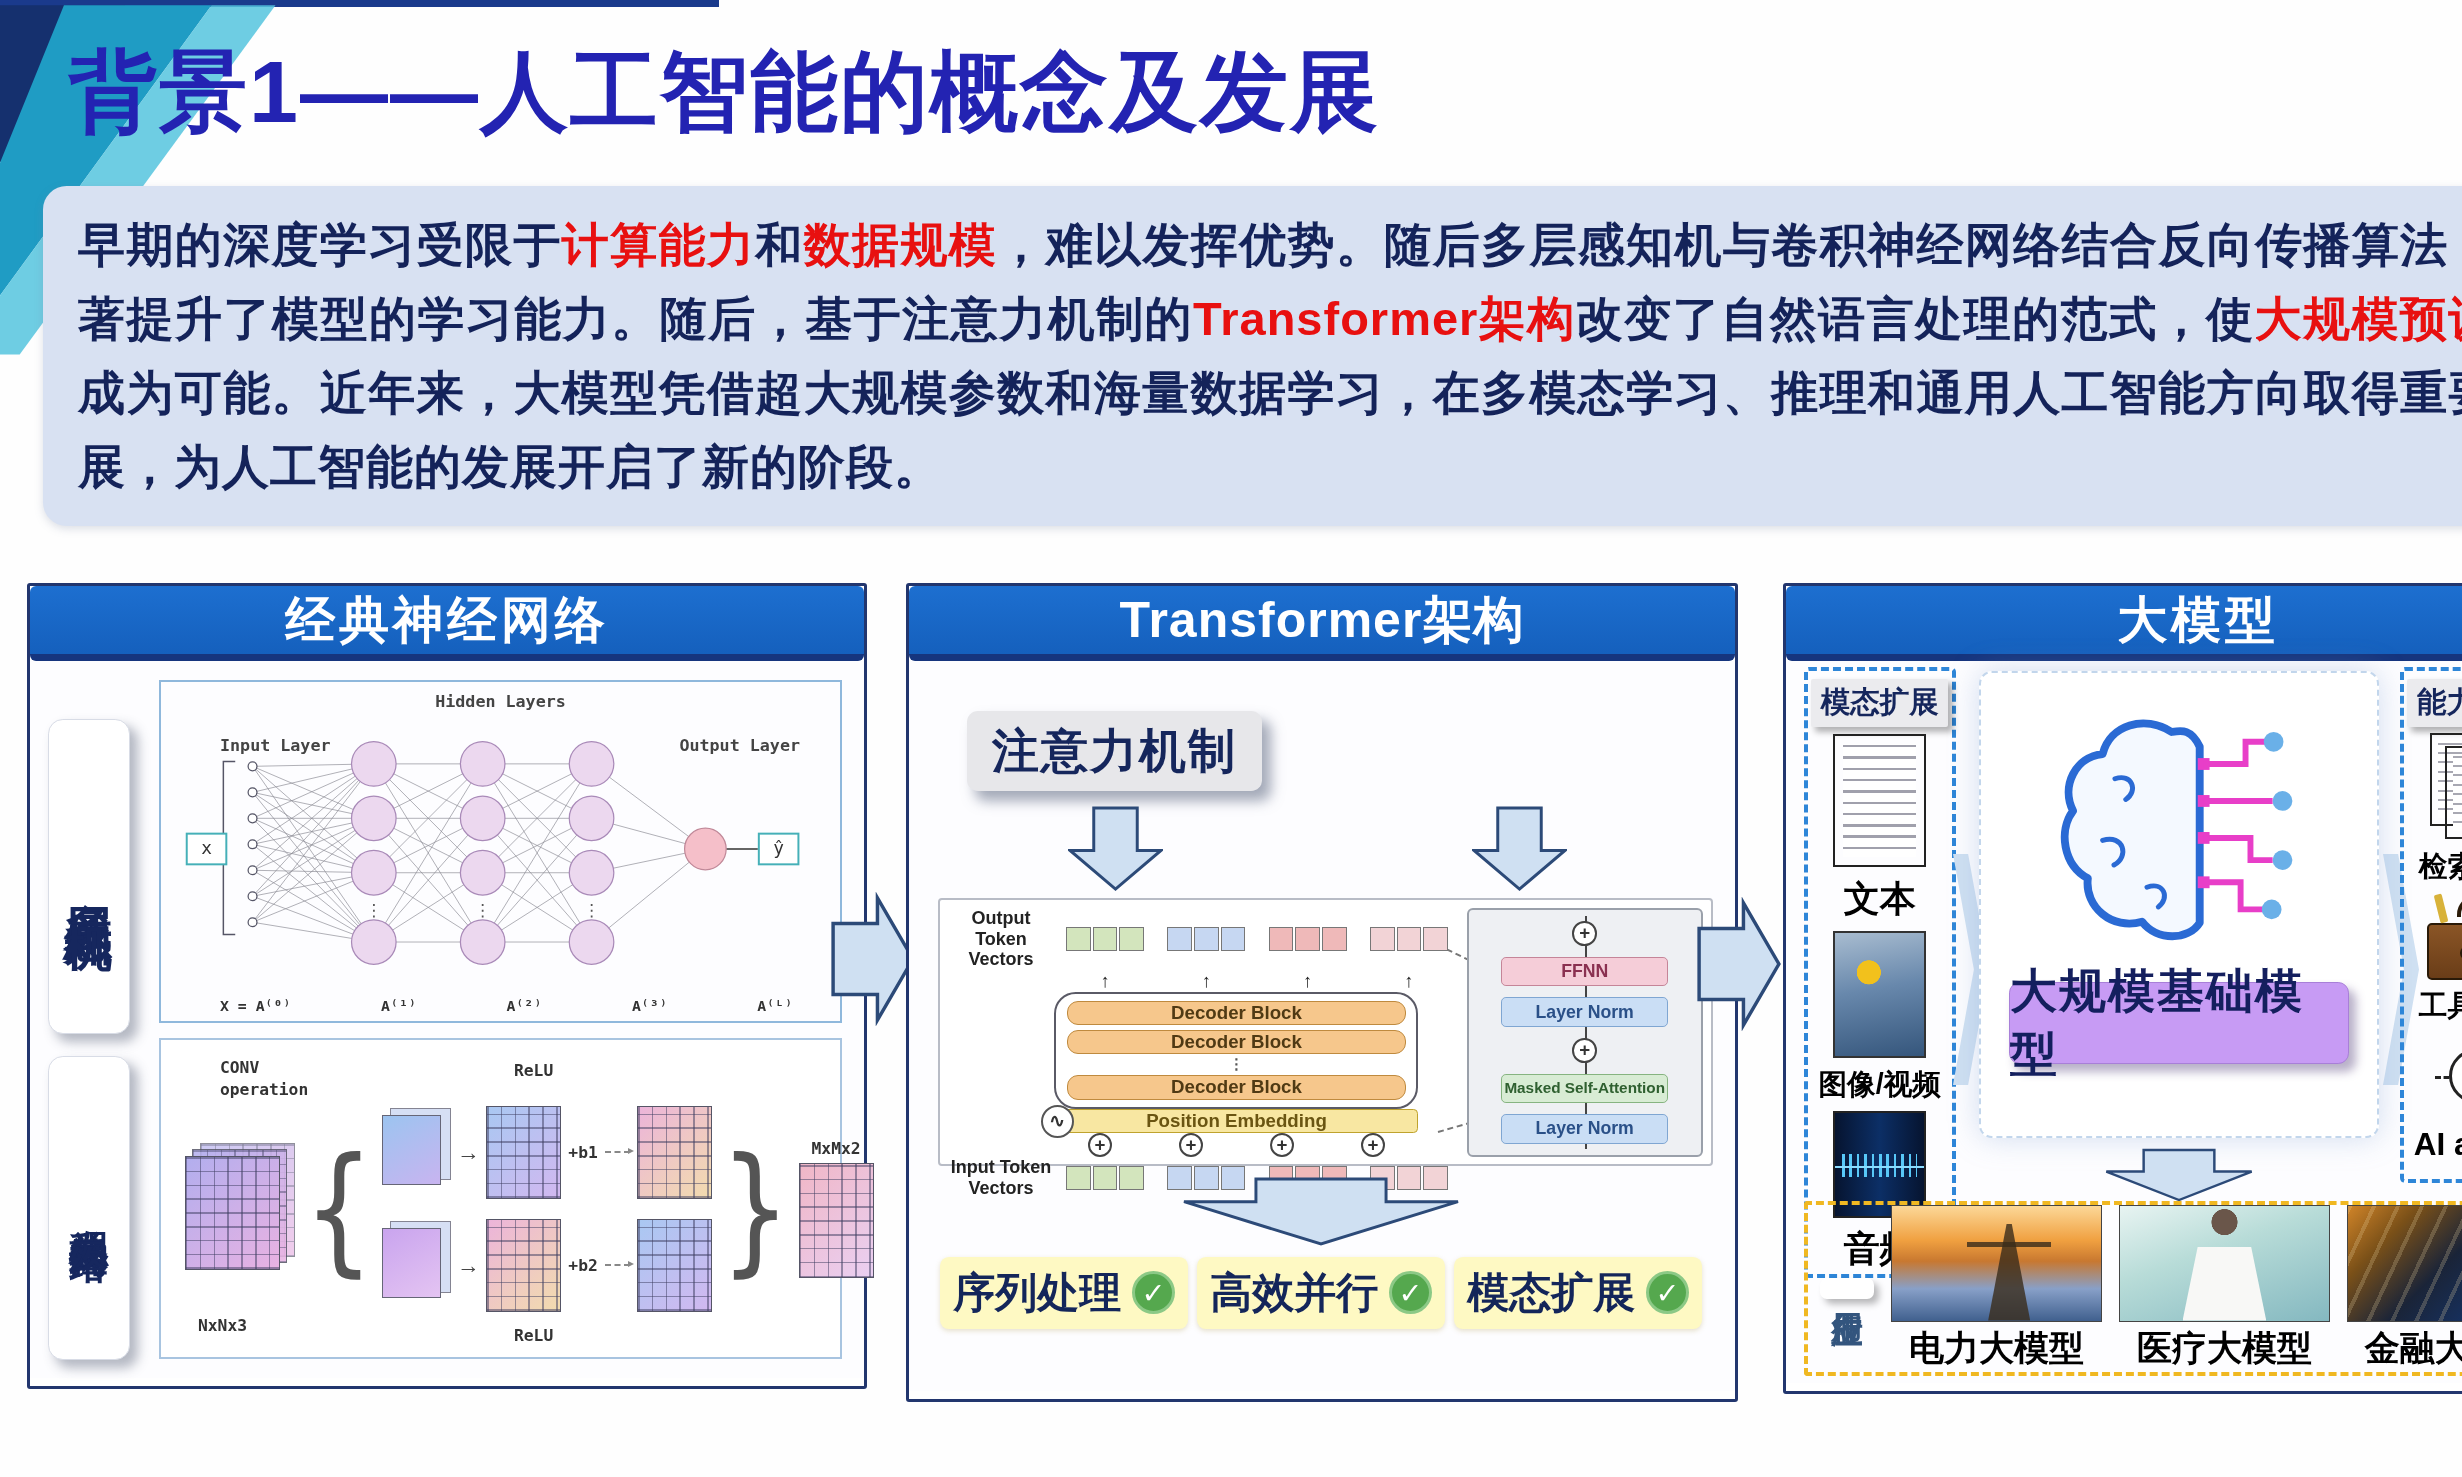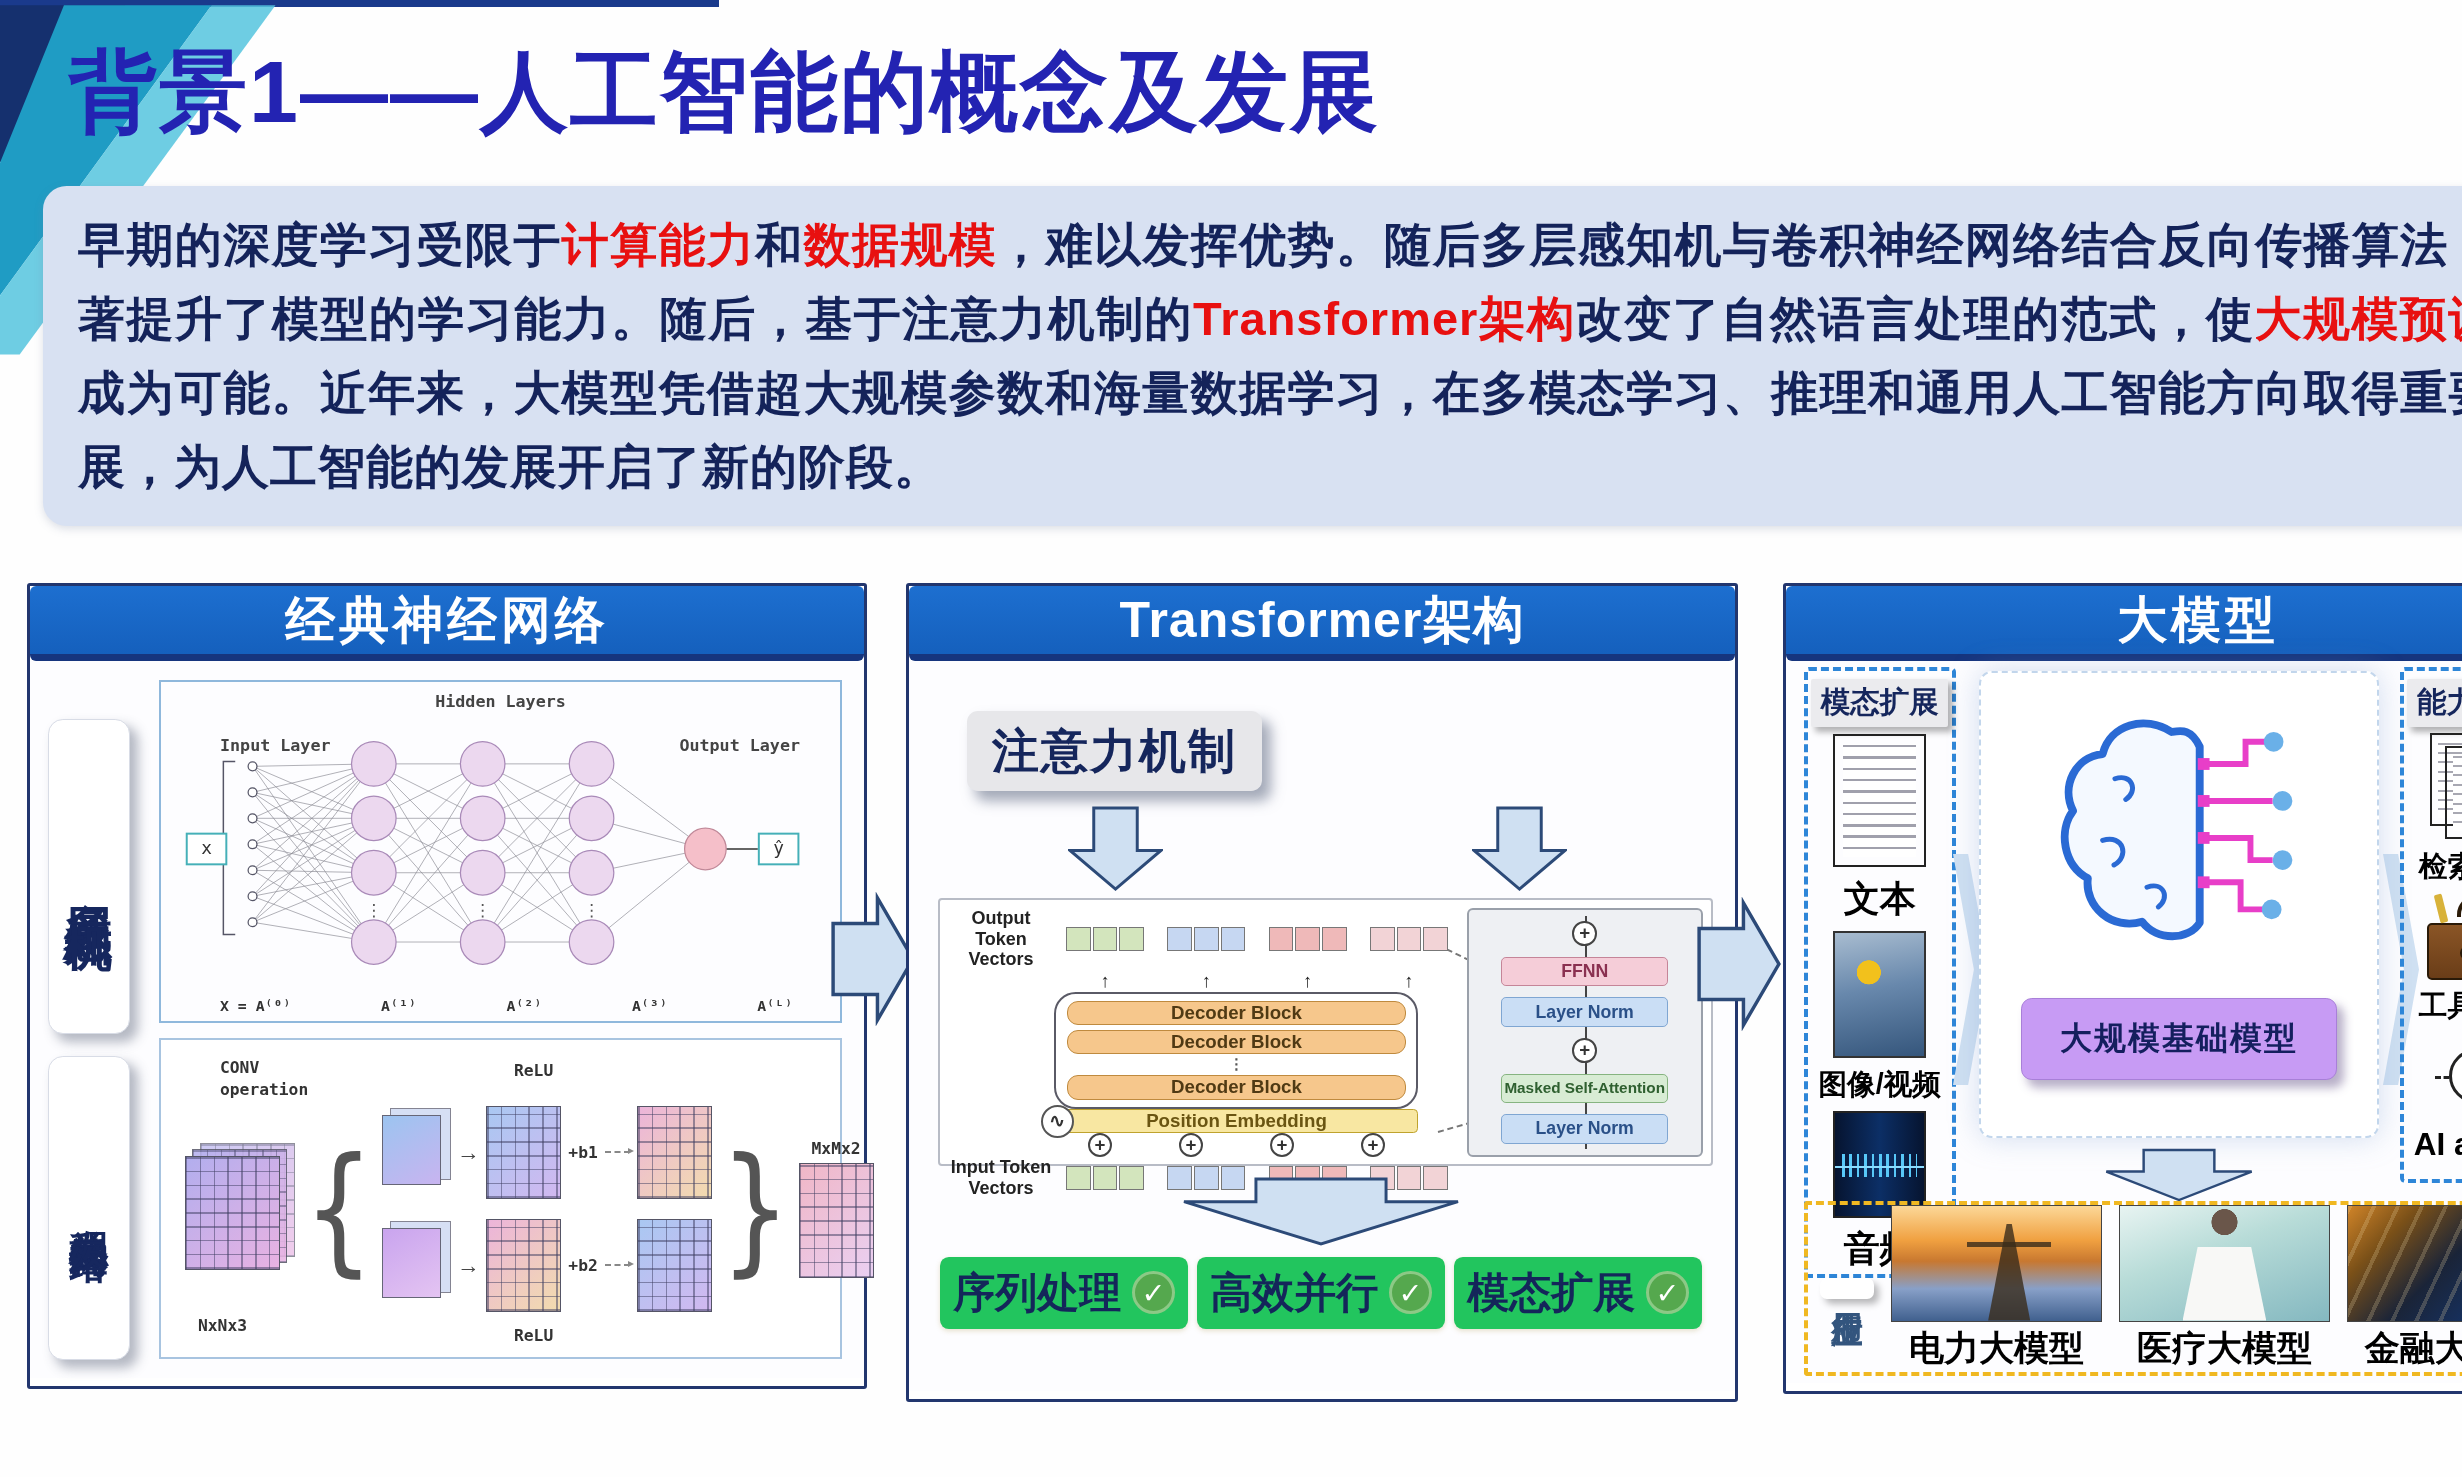--- a/index.html
+++ b/index.html
@@ -92,21 +92,21 @@
   .conn { position:absolute; border-top:2px dashed #777; transform-origin:left center; }
   #conn1 { left:498px; top:44px; width:123px; transform:rotate(26deg); }
   #conn2 { left:498px; top:231px; width:123px; transform:rotate(-16deg); }
   .tf-right { position:absolute; right:7.9px; top:7.9px; width:236px; height:249px; background:#eef0f3; border:2px solid #9aa0aa; border-radius:5.9px; display:flex; flex-direction:column; align-items:center; justify-content:space-evenly; }
   .tf-right::before { content:""; position:absolute; left:50%; top:5.9px; bottom:5.9px; border-left:2px solid #444; }
   .dbar { width:167px; height:29.5px; border-radius:4.9px; display:flex; align-items:center; justify-content:center; font-size:17.7px; font-weight:bold; z-index:1; }
   .ffnn  { background:#f5cdd8; border:1.5px solid #c58598; color:#8a3050; }
   .lnorm { background:#cadef5; border:1.5px solid #7fa6d2; color:#2a5088; }
   .msa   { background:#d8ecd4; border:1.5px solid #86b480; color:#2f6030; font-size:15.3px; }
   .benefits { position:absolute; left:19.7px; top:596px; width:785px; display:flex; justify-content:space-between; padding:0 11.8px; }
-  .benefit { display:flex; align-items:center; gap:10.8px; background:#22c55e; border-radius:8.9px; padding:7.9px 12.8px; box-shadow:0 2px 4.9px rgba(180,160,90,.3); }
+  .benefit { display:flex; align-items:center; gap:10.8px; background:#fef9c3; border-radius:8.9px; padding:7.9px 12.8px; box-shadow:0 2px 4.9px rgba(180,160,90,.3); }
   .benefit-label { font-size:42px; font-weight:bold; color:#14265a; }
   .check { width:43px; height:43px; border-radius:50%; background:#55a84e; border:3px solid #8cc986; color:#fff; font-size:28.6px; display:flex; align-items:center; justify-content:center; }
 
   
   .dash-box { position:absolute; border:4.4px dashed #2e86d8; border-radius:4.9px; display:flex; flex-direction:column; align-items:center; padding-top:7.9px; }
   .mod-box { left:17.7px;  top:5.9px; width:152px; height:611px; gap:7.4px; }
   .cap-box { left:614px; top:5.9px; width:152px; height:516px; gap:6.4px; }
   .tag { background:#ebebee; box-shadow:4.9px 4.9px 6.9px rgba(0,0,0,.3); padding:3.9px 9.8px; font-size:29.5px; font-weight:bold; color:#15265c; border-radius:2px; white-space:nowrap; }
   .mlabel { font-size:36px; font-weight:bold; color:#000; }
   .mlabel.sm { font-size:28.6px; }
@@ -122,21 +122,21 @@
   .tb-body { position:absolute; left:0; right:0; bottom:0; height:57px; background:linear-gradient(#8a5526,#6a3d18); border:2.5px solid #2a1a08; border-radius:4.9px; }
   .tb-handle { position:absolute; left:29.5px; top:0; width:39px; height:22.7px; border:4.9px solid #2a1a08; border-bottom:none; border-radius:19.7px 19.7px 0 0; }
   .tb-buckle { position:absolute; left:32.5px; bottom:16.7px; width:33px; height:19.7px; background:#f2d020; border:2px solid #2a1a08; border-radius:50%; z-index:2; }
   .tool { position:absolute; width:7.9px; height:28.6px; border-radius:2px; z-index:1; }
   .t1 { left:9.8px; top:-1px; background:#d8b23a; transform:rotate(-14deg); }
   .ai-icon { width:87px; height:87px; position:relative; display:flex; align-items:center; justify-content:center; margin-top:1px; }
   .ai-icon::before { content:""; position:absolute; left:2px; right:2px; top:50%; border-top:3.4px dashed #222; }
   .ai-icon::after  { content:""; position:absolute; top:2px; bottom:2px; left:50%; border-left:3.4px dashed #222; }
   .ai-circle { width:54px; height:54px; border:3.9px solid #222; border-radius:50%; background:#fff; z-index:1; display:flex; align-items:center; justify-content:center; font-size:23.6px; font-weight:bold; color:#222; }
   .center-box { position:absolute; left:193px; top:9.8px; width:400px; height:467px; background:#fff; border:2.5px dashed #c2d6ec; border-radius:12.8px; box-shadow:0 0 29.5px rgba(130,160,210,.35); display:flex; flex-direction:column; align-items:center; padding-top:22.7px; }
-  .core { margin-top:27px; width:316px; height:82px; background:#c79bf4; border:1px solid #a87fd8; border-radius:10.8px; box-shadow:6.9px 7.9px 9.8px rgba(80,60,120,.4); display:flex; align-items:center; justify-content:center; font-size:32px; font-weight:bold; color:#141f5e; letter-spacing:2px; }
+  .core { margin-top:11px; width:340px; height:82px; background:#c79bf4; border:1px solid #a87fd8; border-radius:10.8px; box-shadow:6.9px 7.9px 9.8px rgba(80,60,120,.4); display:flex; align-items:center; justify-content:center; font-size:47px; font-weight:bold; color:#141f5e; letter-spacing:2px; }
   .chev { position:absolute; width:36px; height:231px; background:#cfe0f2; clip-path:polygon(0 0,42% 0,100% 50%,42% 100%,0 100%,58% 50%); }
   .chev.l { left:167px; top:193px; } .chev.r { left:597px; top:193px; }
   .ind-box { position:absolute; left:17.7px; top:540px; width:771px; height:175px; border:4.4px dashed #f0b822; border-radius:3.9px; display:flex; align-items:center; gap:16.7px; padding:0 12.8px; }
   .vtag { background:#fff; box-shadow:4.9px 4.9px 7.9px rgba(0,0,0,.28); border-radius:6.9px; writing-mode:vertical-rl; text-orientation:upright; font-size:31.5px; font-weight:bold; color:#33557e; padding:10.8px 5.9px; flex:none; }
   .ind-cell { flex:1; display:flex; flex-direction:column; align-items:center; gap:3.9px; }
   .ind-img { width:100%; max-width:212px; height:117px; border:1.5px solid #444; position:relative; overflow:hidden; }
   .img-power { background:linear-gradient(180deg,#fcd898 0%,#f0a040 30%,#c87830 48%,#88a0c8 72%,#40608e 100%); }
   .img-power::after { content:""; position:absolute; left:46%; bottom:0; width:42px; height:97px; background:#3a2c1a; opacity:.8; clip-path:polygon(44% 0,56% 0,100% 100%,0 100%); }
   .img-power::before { content:""; position:absolute; left:36%; bottom:74px; width:84px; height:4.9px; background:#3a2c1a; opacity:.8; z-index:1; }
   .img-med { background:radial-gradient(circle at 50% 14%, #6a564a 0 12.8px, rgba(0,0,0,0) 13.3px), linear-gradient(160deg,#e8f4f2 0%,#b8dcd8 40%,#84b8c0 100%); }

